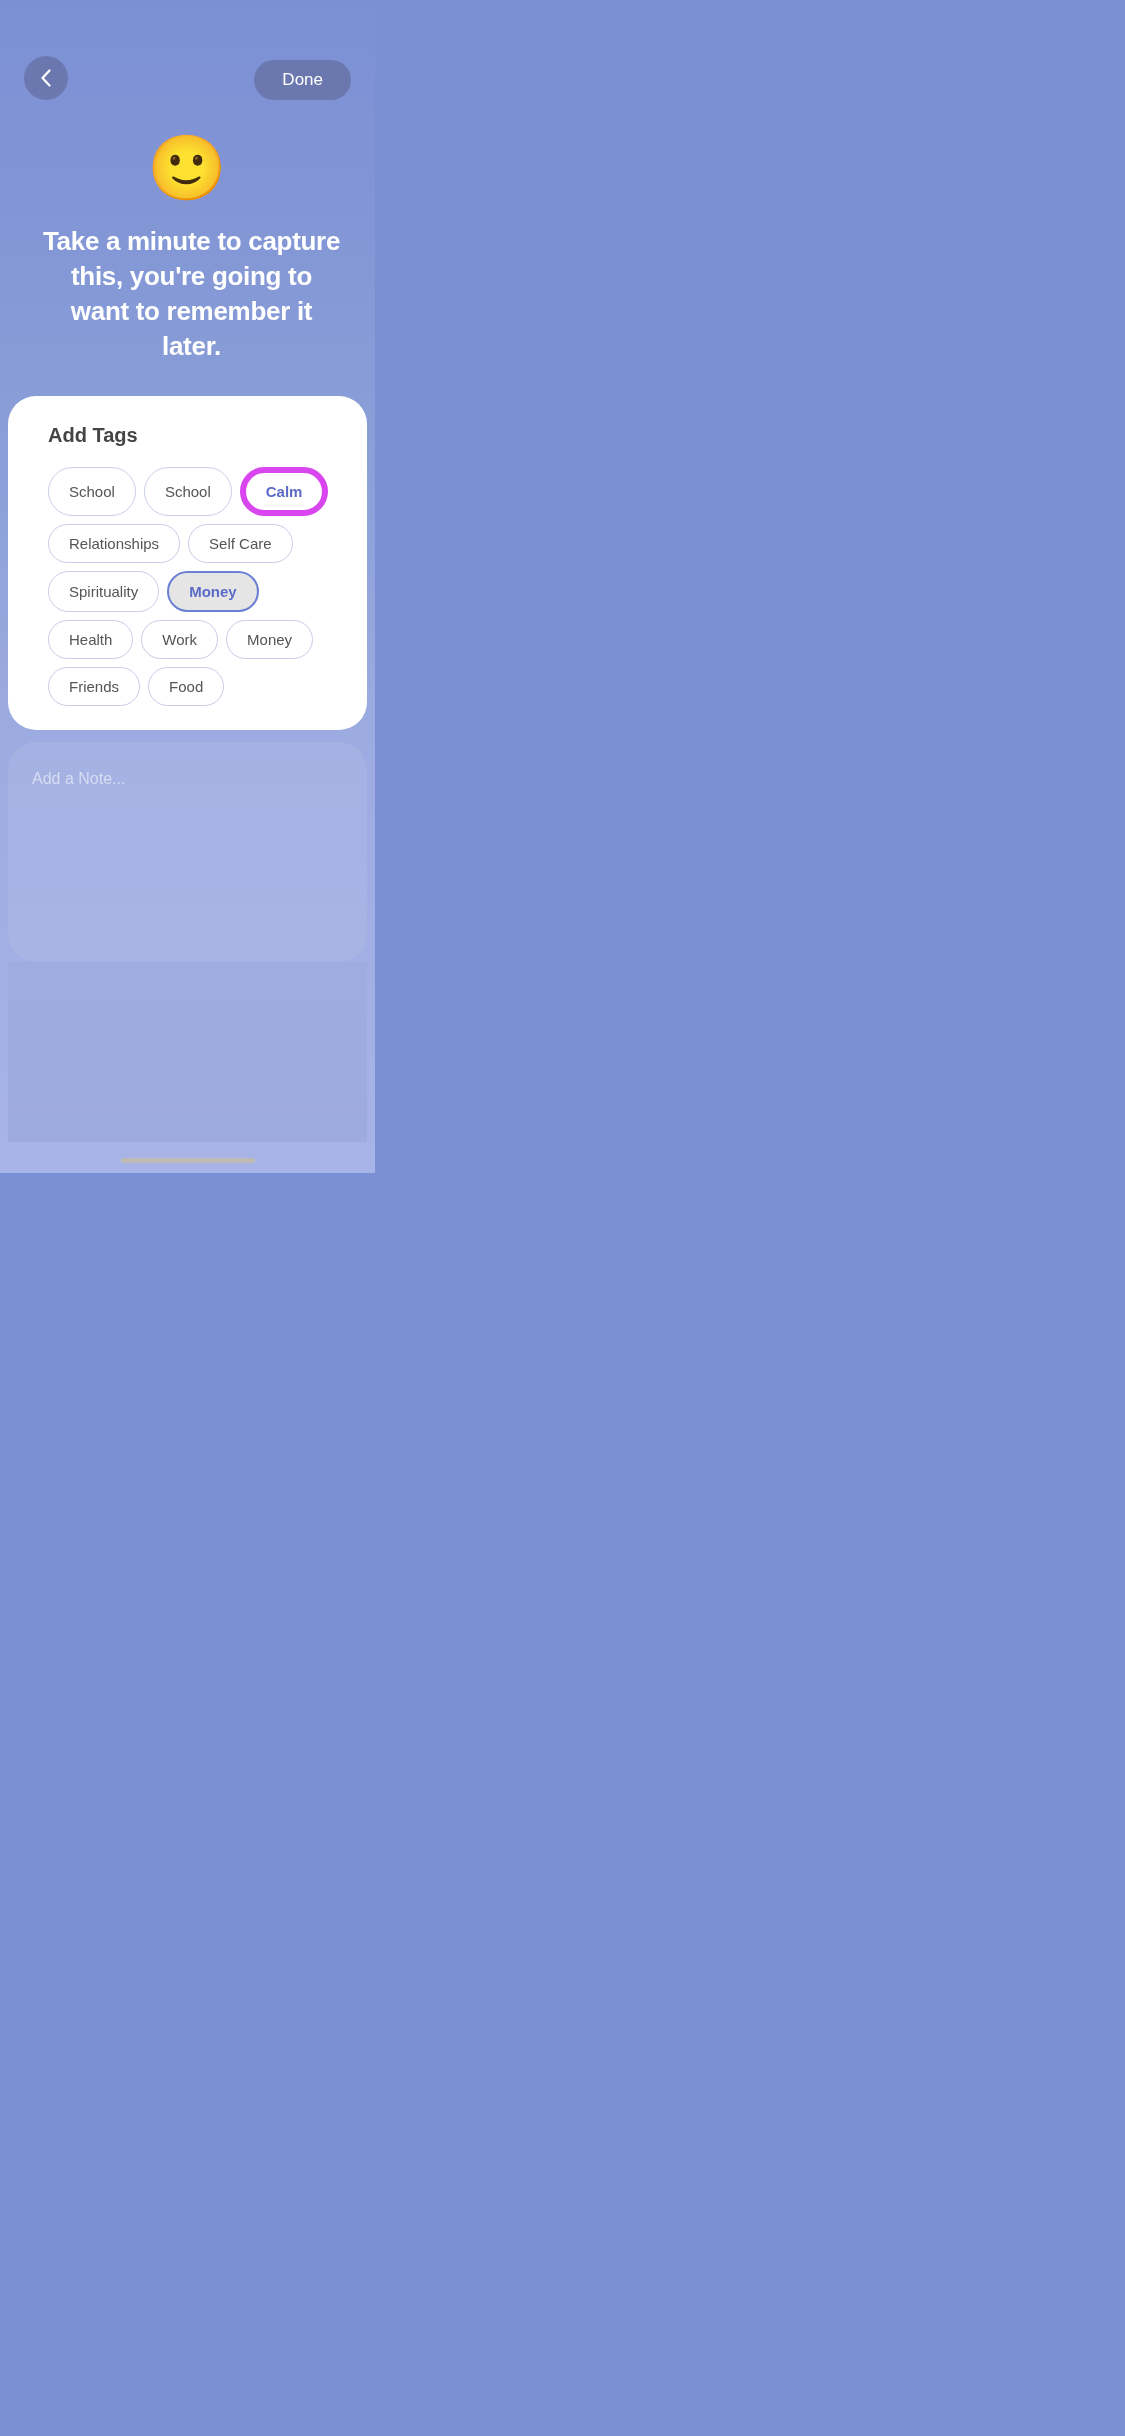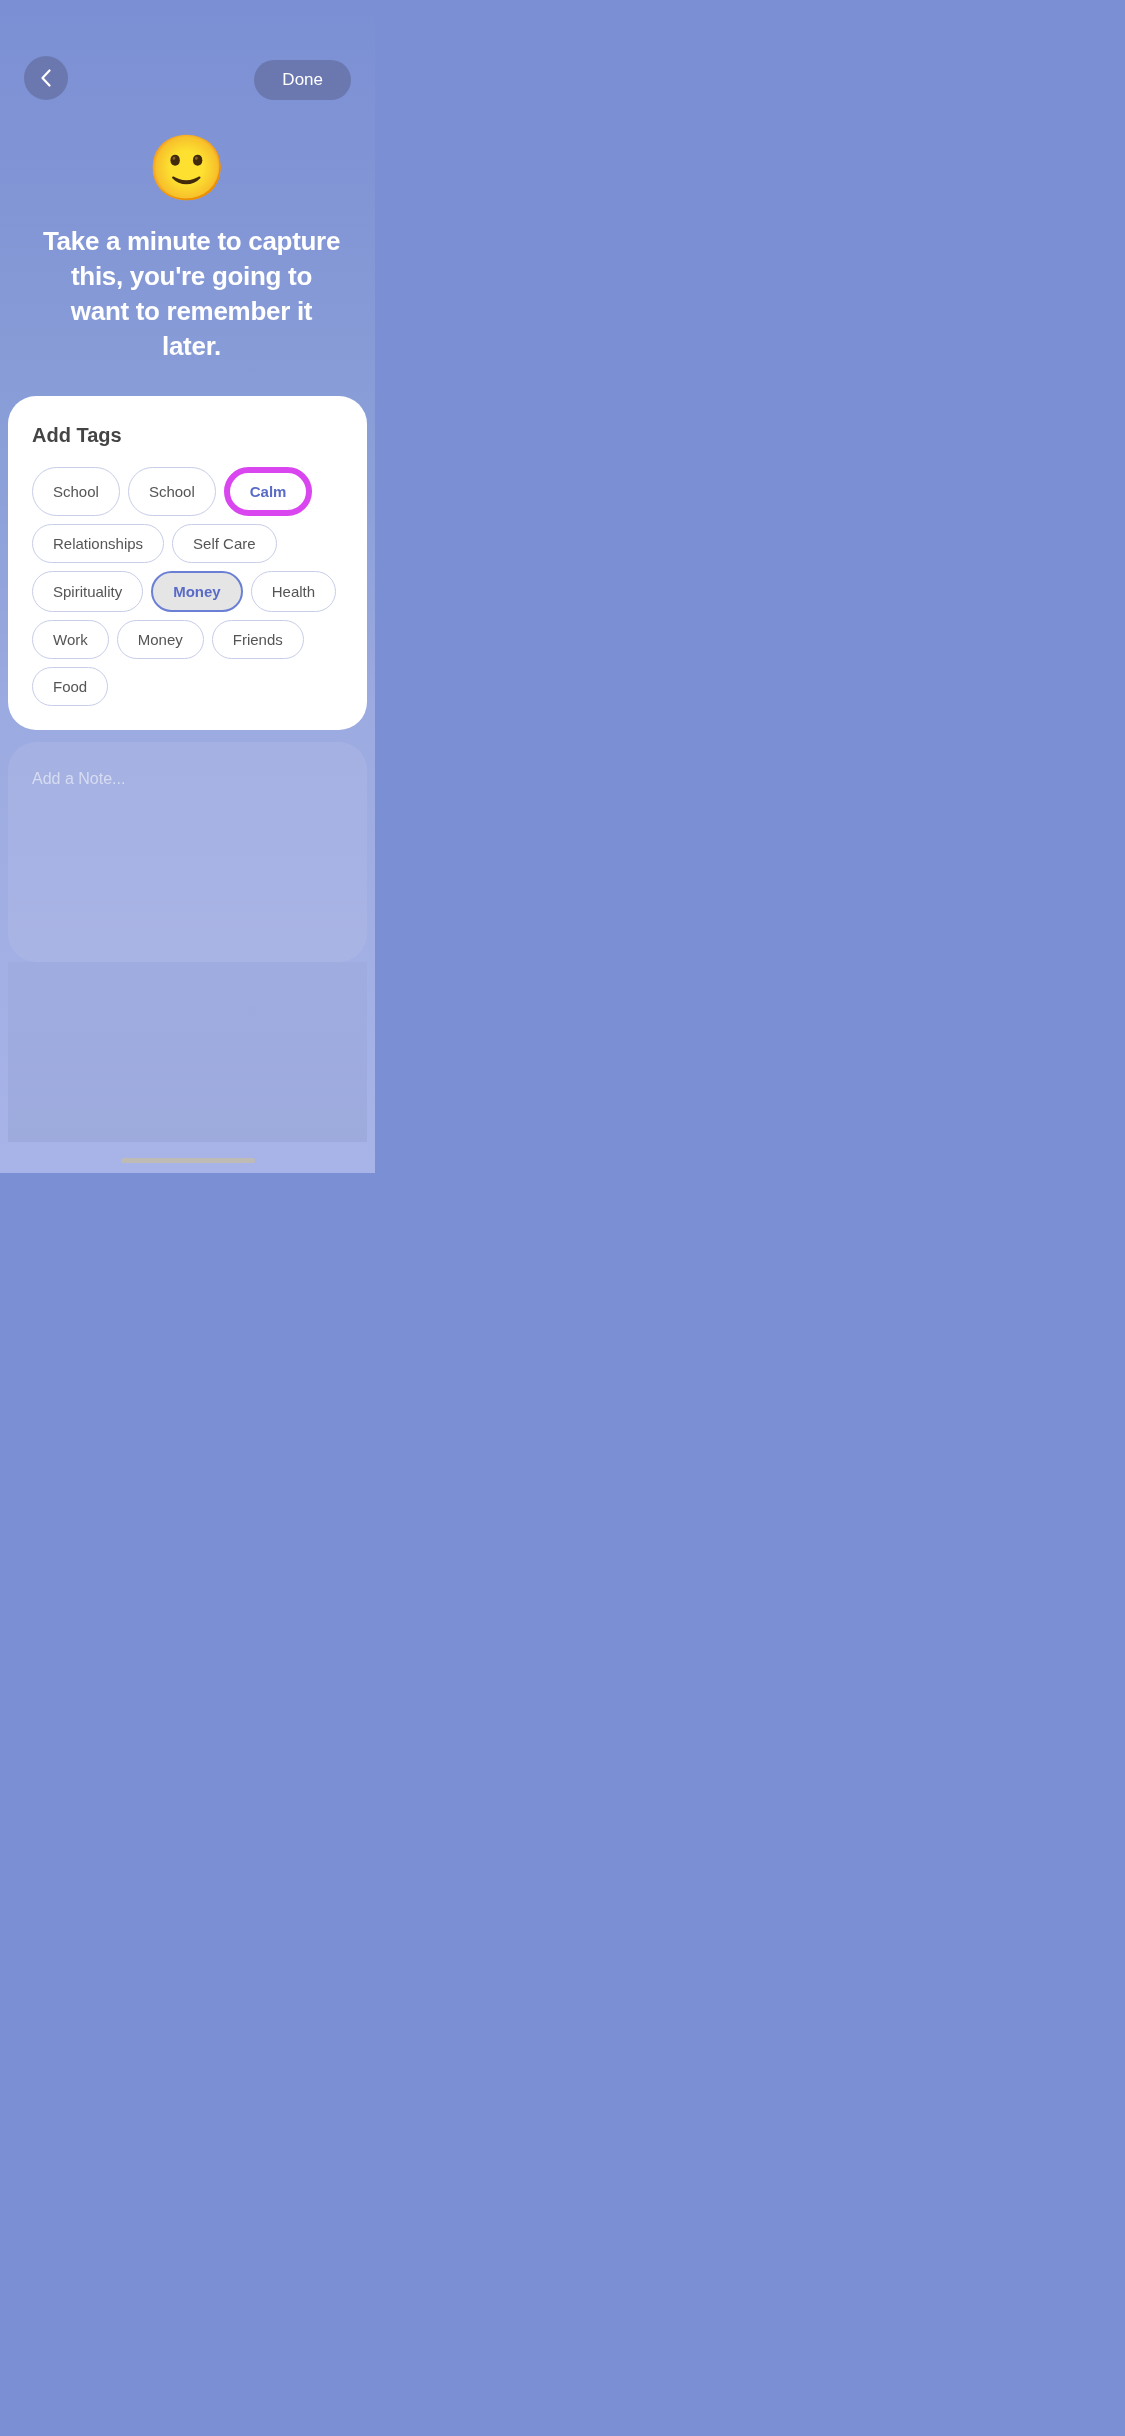--- a/index.html
+++ b/index.html
@@ -78,21 +78,21 @@
       padding: 24px 32px 0 40px;
       letter-spacing: -0.3px;
     }
 
     
     .card {
       width: calc(100% - 16px);
       margin: 32px 8px 0 8px;
       background: white;
       border-radius: 28px;
-      padding: 28px 24px 24px 24px;
+      padding: 28px 24px 24px 40px;
     }
 
     .add-tags-label {
       font-size: 20px;
       font-weight: 600;
       color: #444;
       margin-bottom: 20px;
     }
 
     .tags-container {

